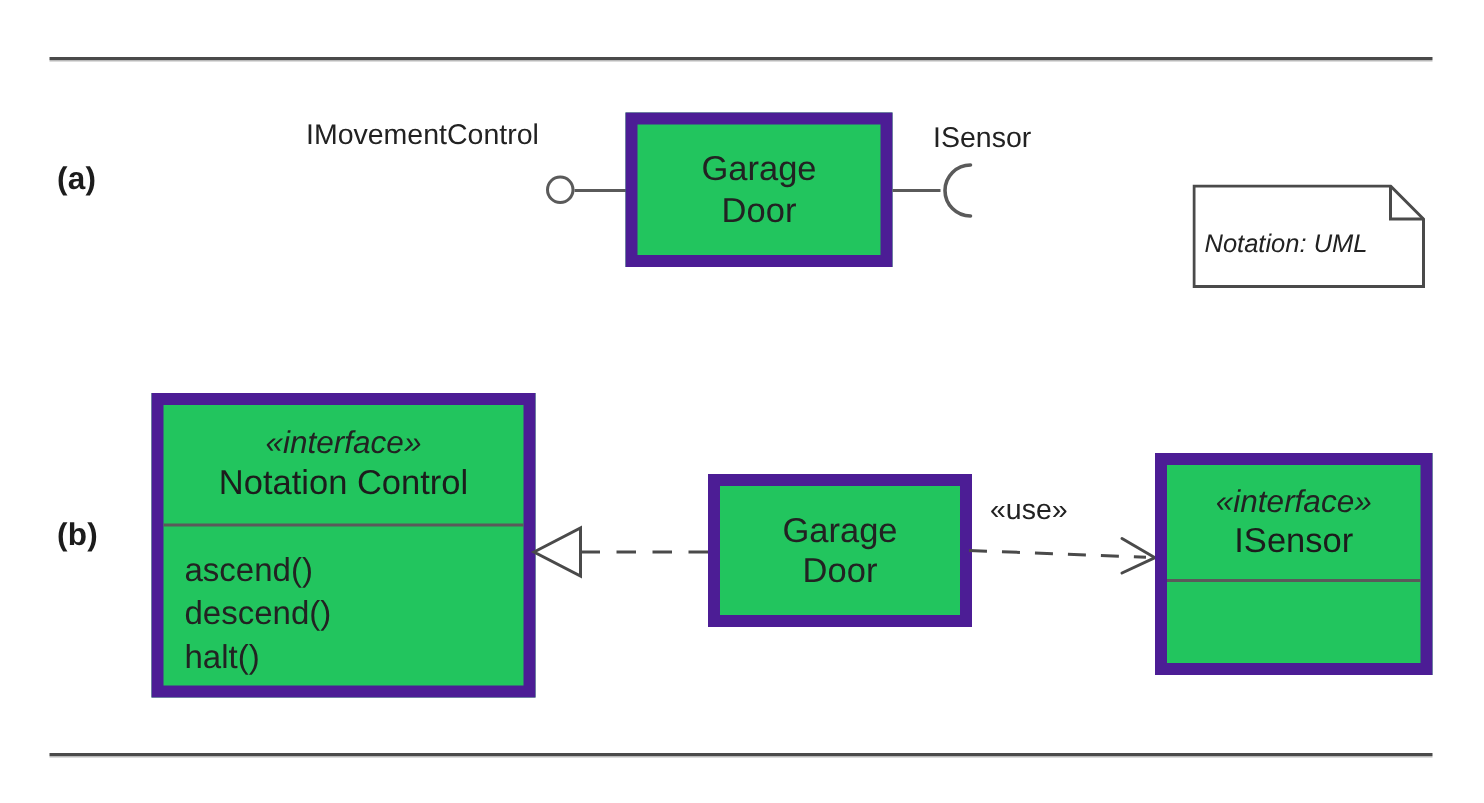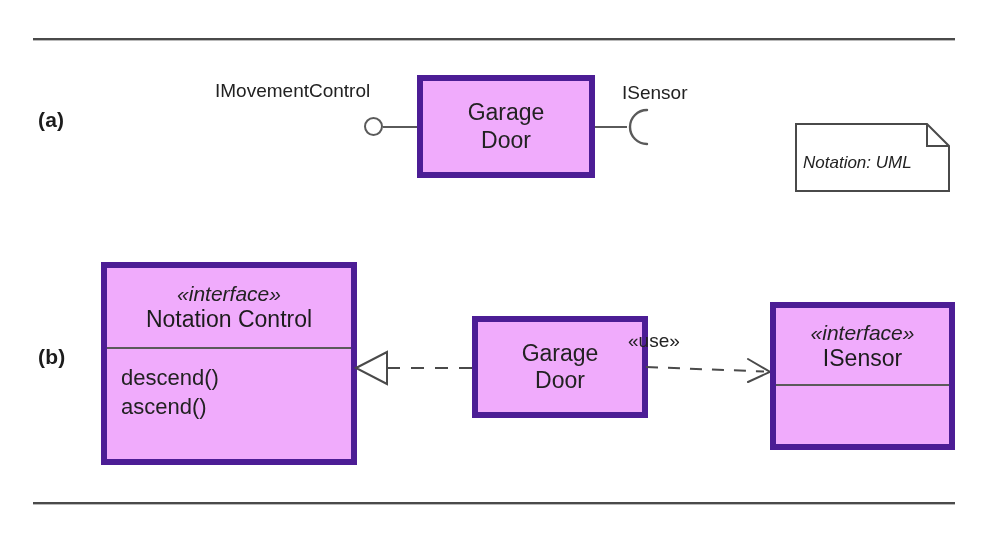--- a/index.html
+++ b/index.html
@@ -35,22 +35,22 @@
     font-weight: bold;
     font-size: 21px;
     color: #1c1c1c;
     letter-spacing: 0.2px;
   }
   #label-a { left: 38px; top: 108px; }
   #label-b { left: 38px; top: 345px; }
 
   .uml-box {
     position: absolute;
-    background: #f0abfc;
-    border: 6px solid #4c1d95;
+    background: #22c55e;
+    border: 8px solid #4c1d95;
     box-sizing: border-box;
   }
   .box-text {
     text-align: center;
     font-size: 23px;
     line-height: 1.18;
     color: #222222;
   }
 
   
@@ -60,21 +60,21 @@
     display: flex; align-items: center; justify-content: center;
   }
   #comp-garage-a .box-text { width: 100%; }
 
   .iface-caption {
     position: absolute;
     font-size: 19px;
     color: #222222;
     white-space: nowrap;
   }
-  #caption-imovementcontrol { left: 204px; top: 80px; margin-left: 11px; }
+  #caption-imovementcontrol { left: 204px; top: 80px; }
   #caption-isensor { left: 622px; top: 82px; }
 
   .connector-line {
     position: absolute;
     height: 0;
     border-top: 2px solid #5a5a5a;
   }
   #lollipop-stem { left: 383px; top: 126px; width: 36px; }
   #socket-stem   { left: 595px; top: 126px; width: 32px; }
 
@@ -164,21 +164,21 @@
     left: 350px; top: 347px;
     width: 130px; height: 42px;
   }
   #use-link {
     position: absolute;
     left: 644px; top: 352px;
     width: 132px; height: 38px;
   }
   #use-stereotype {
     position: absolute;
-    left: 628px; top: 330px;
+    left: 660px; top: 330px;
     font-size: 19px;
     color: #222222;
     white-space: nowrap;
   }
 </style>
 </head>
 <body>
 
 <div id="figure">
 
@@ -218,22 +218,23 @@
   <div class="part-label" id="label-b">(b)</div>
 
   <div class="uml-box" id="iface-imovementcontrol">
     <div class="compartment-head">
       <div style="text-align:center;">
         <span class="stereotype">«interface»</span>
         <span class="iface-name">Notation Control</span>
       </div>
     </div>
     <div class="compartment-body">
+      <span class="operation">ascend()</span>
       <span class="operation">descend()</span>
-      <span class="operation">ascend()</span>
+      <span class="operation">halt()</span>
     </div>
   </div>
 
   <div id="realization-link">
     <svg width="130" height="42" viewBox="0 0 130 42">
       <polygon points="6,21 37,5 37,37" fill="#ffffff" stroke="#4a4a4a" stroke-width="2"></polygon>
       <line x1="37" y1="21" x2="126" y2="21" stroke="#4a4a4a" stroke-width="2" stroke-dasharray="13,11"></line>
     </svg>
   </div>
 

